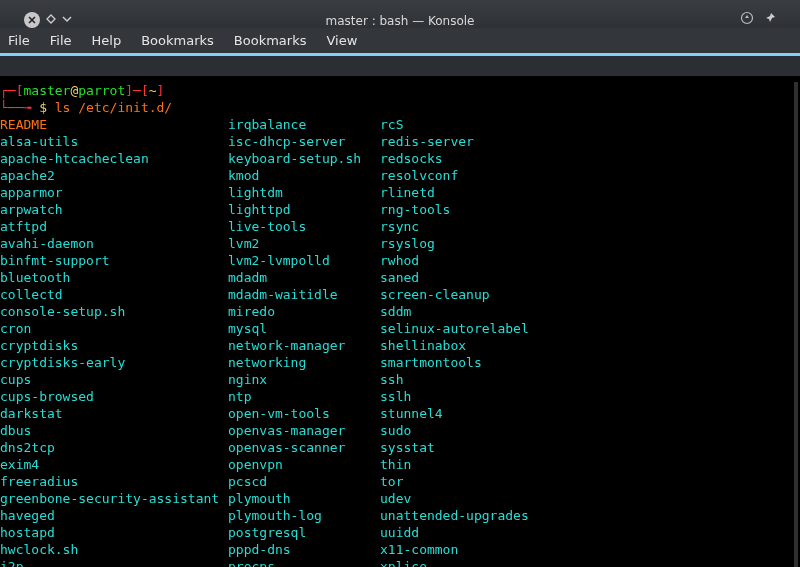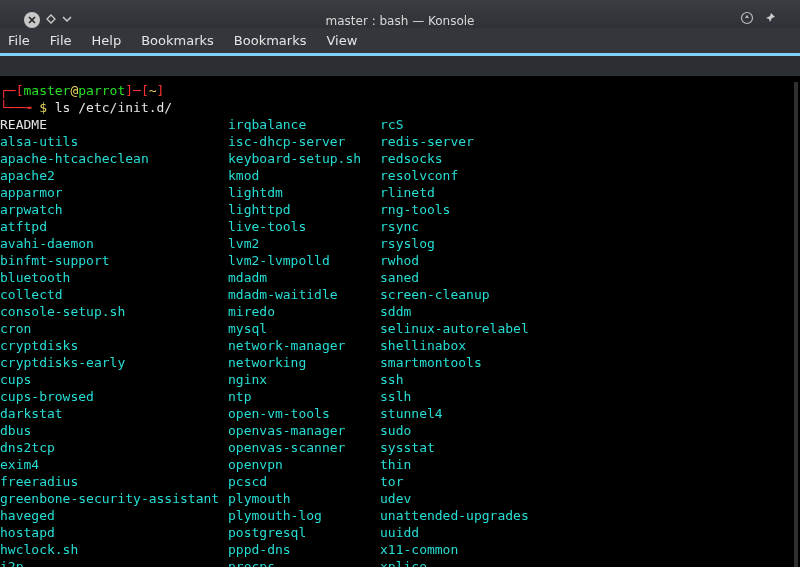--- a/index.html
+++ b/index.html
@@ -56,21 +56,21 @@
   .scroll-gutter {
     position: absolute;
     right: 2px; top: 6px; bottom: 6px; width: 4px;
     background: #2f2f2f;
   }
 
   .p-red { color: #f33; }
   .p-yellow { color: #e6d25a; }
   .p-green { color: #26e026; }
   .p-teal { color: #26ded5; }
-  .p-white { color: #e5e5e5; }
+  .p-white { color: #f97316; }
 
   .listing { white-space: pre; }
   .listing .row { display: block; }
   .col { display: inline-block; }
   .col.c0 { width: 228px; }
   .col.c1 { width: 152px; }
   .col.c2 { width: auto; }
 </style>
 </head>
 <body>

